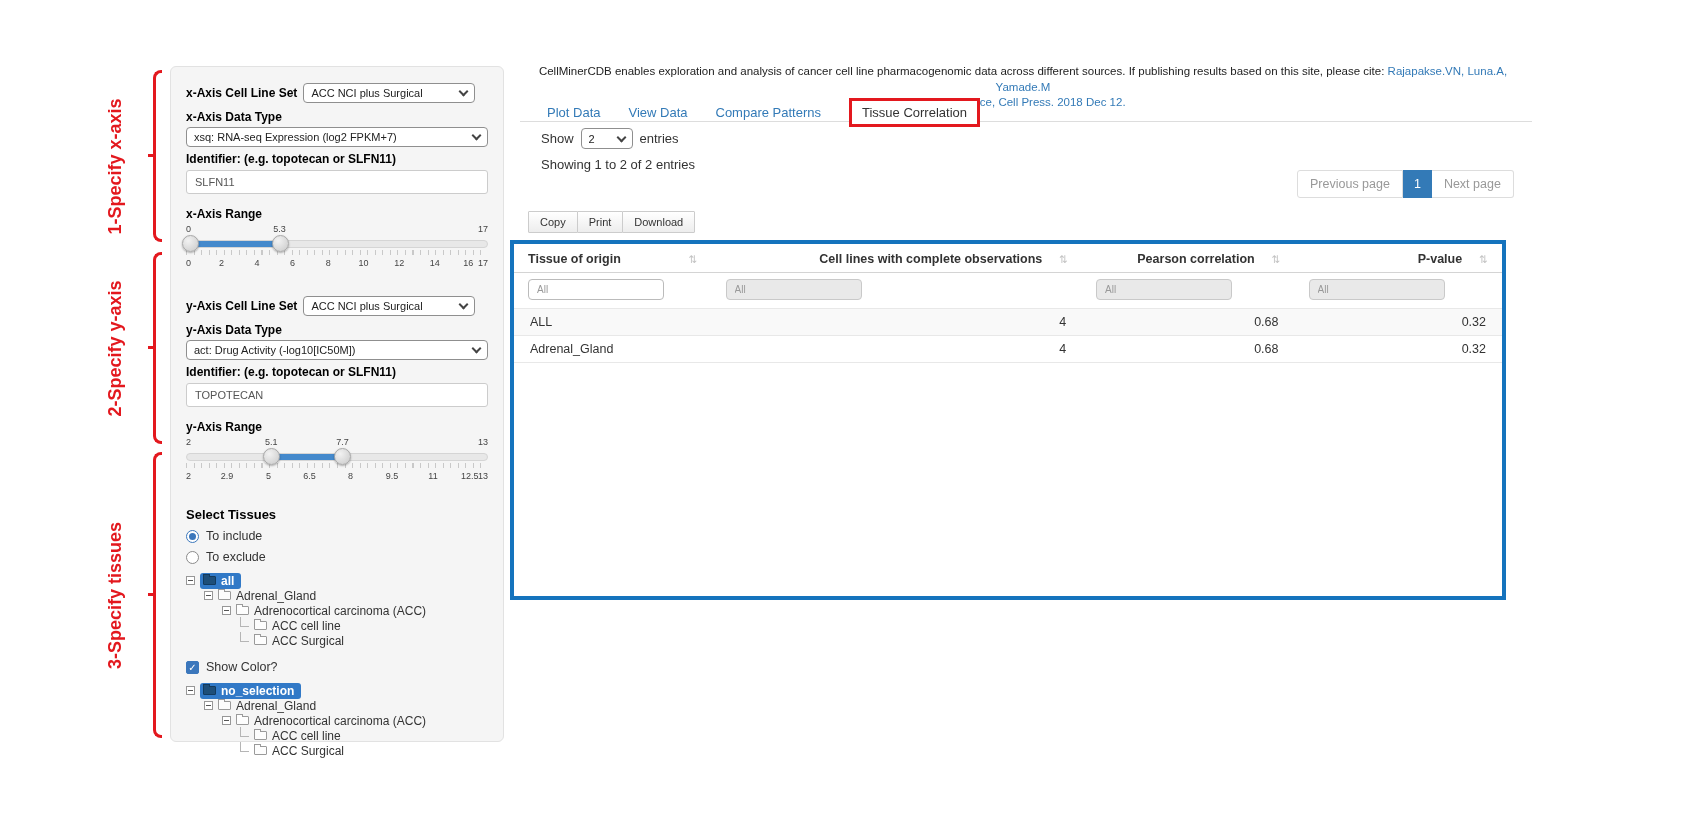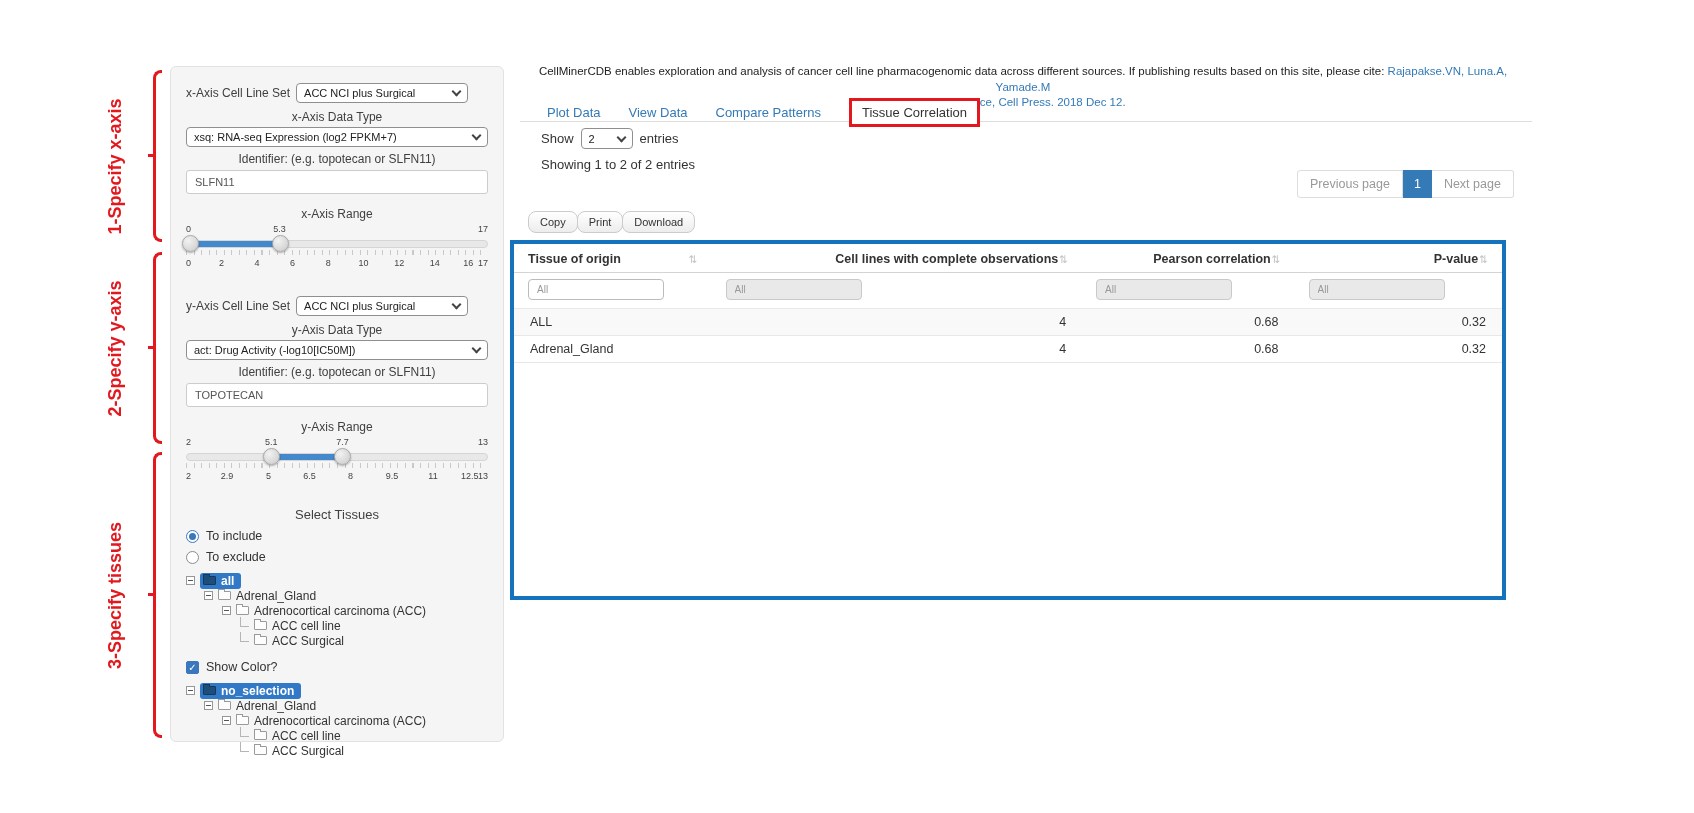--- a/index.html
+++ b/index.html
@@ -20,21 +20,21 @@
   .brace { position:absolute; width:14px; }
   .brace::before, .brace::after { content:""; position:absolute; left:5px; right:0; }
   .brace::before { top:0; height:50%; border-left:3px solid #e3181e; border-top:3px solid #e3181e; border-top-left-radius:8px; }
   .brace::after  { bottom:0; height:50%; border-left:3px solid #e3181e; border-bottom:3px solid #e3181e; border-bottom-left-radius:8px; }
   .brace .notch { position:absolute; top:50%; left:0; width:6px; height:3px; margin-top:-2px; background:#e3181e; }
 
   
   .sidebar { position:absolute; left:170px; top:66px; width:334px; height:676px;
              background:#f5f5f5; border:1px solid #e2e2e2; border-radius:6px;
              padding:16px 15px; font-size:12px; }
-  .lbl { font-weight:normal; color:#404040; font-size:12px;text-align:center; }
+  .lbl { font-weight:bold; color:#000000; font-size:12px; }
   .inline-row { display:flex; align-items:center; gap:6px; }
   .sel { display:inline-flex; align-items:center; justify-content:space-between;
          background:#fff; border:1px solid #8f8f8f; border-radius:4px;
          padding:2px 7px; font-size:11px; color:#222; height:20px; cursor:pointer; }
   .sel-inline { width:172px; }
   .sel-block { width:100%; margin-top:3px; }
   .chev { width:7px; height:7px; border-right:2px solid #444; border-bottom:2px solid #444;
           transform:rotate(45deg); margin-top:-3px; flex:none; margin-left:8px; }
   .txt-input { width:100%; height:24px; border:1px solid #ccc; border-radius:3px;
                background:#fff; padding:0 8px; font-size:11px; color:#555;
@@ -94,29 +94,29 @@
   .showing { position:absolute; left:541px; top:157px; font-size:13px; color:#333; }
 
   .pagination { position:absolute; left:1297px; top:170px; display:flex; font-size:12.5px; }
   .page-btn { border:1px solid #ddd; background:#fff; color:#999; padding:6px 12px; cursor:pointer; white-space:nowrap; }
   .page-btn.prev { border-radius:3px 0 0 3px; }
   .page-btn.next { border-radius:0 3px 3px 0; border-left:none; }
   .page-btn.active { background:#337ab7; border-color:#337ab7; color:#fff; padding:6px 10px; }
 
   .dt-buttons { position:absolute; left:528px; top:211px; display:flex; }
   .dt-btn { border:1px solid #ccc; background:linear-gradient(#fff,#ededed); color:#333;
-            font-size:11px; padding:4px 11px; margin-right:-1px; cursor:pointer; border-radius:8px; }
+            font-size:11px; padding:4px 11px; margin-right:-1px; cursor:pointer; border-radius:1px; }
 
   .table-highlight { position:absolute; left:510px; top:240px; width:996px; height:360px;
                      border:4px solid #1573bd; background:#fff; }
   table.results { width:100%; border-collapse:collapse; font-size:12.5px; color:#333; table-layout:fixed; }
   table.results col.c1 { width:20%; } table.results col.c2 { width:37.5%; }
   table.results col.c3 { width:21.5%; } table.results col.c4 { width:21%; }
   th.hdr { font-weight:bold; padding:8px 14px 6px; border-bottom:1px solid #d4d4d4; cursor:pointer; }
-  th.hdr .hcell { display:flex; align-items:center; gap:1px; }
+  th.hdr .hcell { display:flex; align-items:center; gap:17px; }
   th.hdr.h-left .hcell { justify-content:space-between; }
   th.hdr.h-right .hcell { justify-content:flex-end; }
   .sort-icon { color:#c3c3c3; font-size:10.5px; font-weight:normal; }
   td.fcell { padding:6px 14px 8px; }
   .filter-input { width:136px; height:21px; border:1px solid #bbb; border-radius:4px;
                   padding:0 8px; font-size:10px; font-family:inherit; color:#333; background:#fff; }
   .filter-input.muted { background:#e9e9e9; border-color:#c9c9c9; }
   .filter-input::placeholder { color:#999; }
   td.dcell { padding:6px 16px; border-top:1px solid #e8e8e8; }
   td.d-right { text-align:right; }

